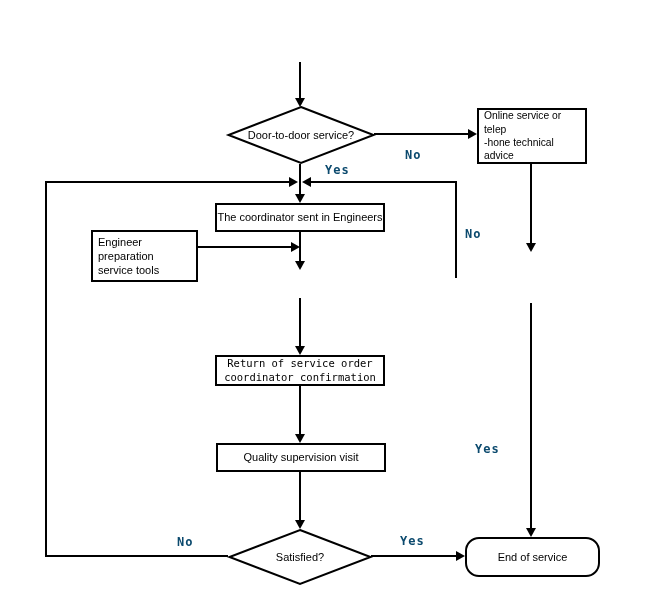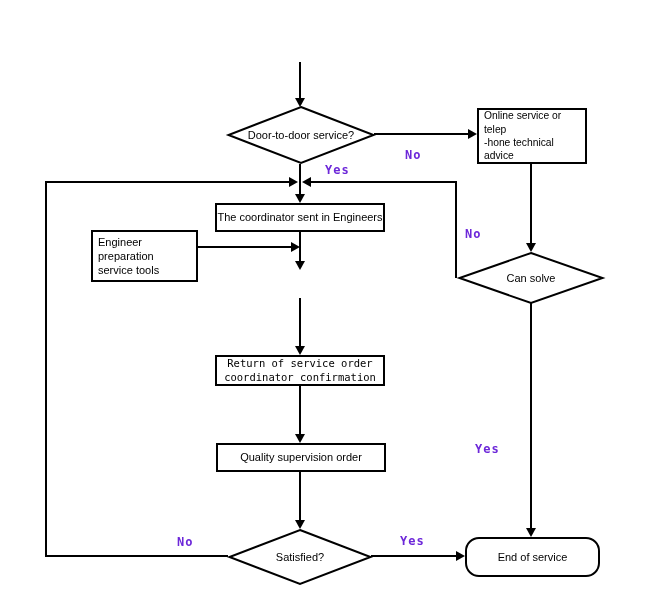--- a/index.html
+++ b/index.html
@@ -88,21 +88,21 @@
   .mono {
     font-family: "DejaVu Sans Mono", monospace;
     font-size: 10.5px;
     letter-spacing: 0px;
   }
   .edge-label {
     position: absolute;
     font-family: "DejaVu Sans Mono", monospace;
     font-weight: bold;
     font-size: 12px;
-    color: #6d28d9;
+    color: #0c4a6e;
     letter-spacing: 1px;
   }
   .online-text {
     font-size: 10.3px;
     justify-content: center;
   }
 </style>
 </head>
 <body>
 
@@ -181,34 +181,28 @@
 service tools</span>
   </div>
 
 
   <div class="node rect mono" style="left:215px; top:355px; width:170px; height:31px;">
     <span class="pre">Return of service order
 coordinator confirmation</span>
   </div>
 
   <div class="node rect" style="left:216px; top:443px; width:170px; height:29px;">
-    <span>Quality supervision order</span>
+    <span>Quality supervision visit</span>
   </div>
 
   <div class="node diamond" style="left:228px; top:529px; width:144px; height:56px;">
     <svg width="144" height="56" viewBox="0 0 144 56">
       <polygon points="72,1 142.5,28 72,55 1.5,28" fill="#ffffff" stroke="#000000" stroke-width="2"></polygon>
     </svg>
     <span class="lbl">Satisfied?</span>
   </div>
 
-  <div class="node diamond" style="left:458px; top:252px; width:146px; height:52px;">
-    <svg width="146" height="52" viewBox="0 0 146 52">
-      <polygon points="73,1 144.5,26 73,51 1.5,26" fill="#ffffff" stroke="#000000" stroke-width="2"></polygon>
-    </svg>
-    <span class="lbl">Can solve</span>
-  </div>
 
   <div class="node terminator" style="left:465px; top:537px; width:135px; height:40px; border-radius:14px;">
     <span>End of service</span>
   </div>
 
 </div>
 
 </body></html>

